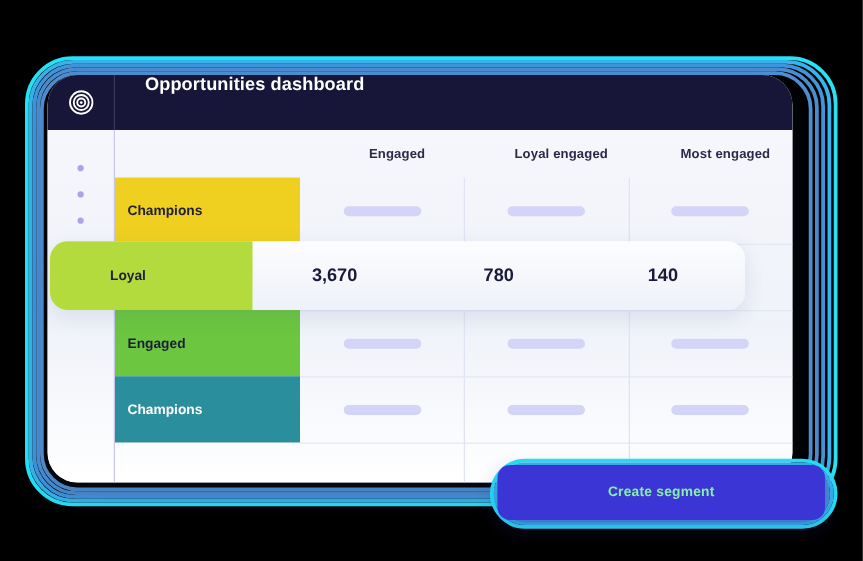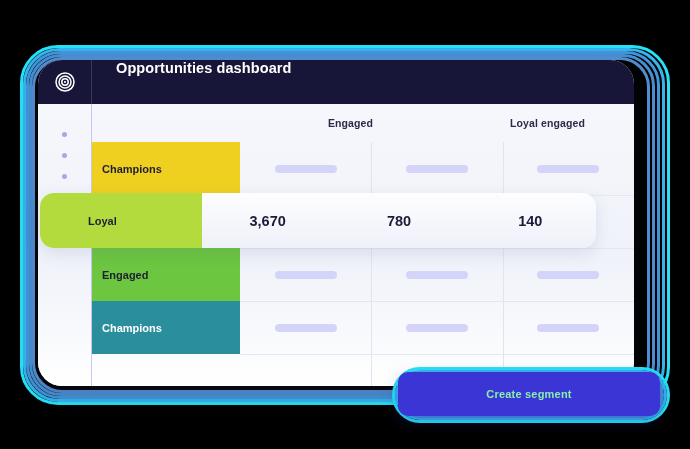--- a/index.html
+++ b/index.html
@@ -280,20 +280,21 @@
         <div class="rail-dot"></div>
         <div class="rail-dot"></div>
       </div>
 
       <div id="grid">
 
         <div id="col-headers">
           <div class="label-col-spacer"></div>
           <div class="col-head">Engaged</div>
           <div class="col-head">Loyal engaged</div>
+          <div class="col-head">Most engaged</div>
         </div>
 
         <div class="vsep vsep-1"></div>
         <div class="vsep vsep-2"></div>
 
         <div class="row row-1">
           <div class="swatch" style="background:#EFD020;">Champions</div>
           <div class="cell">
               <div class="bar"></div>
             </div>

